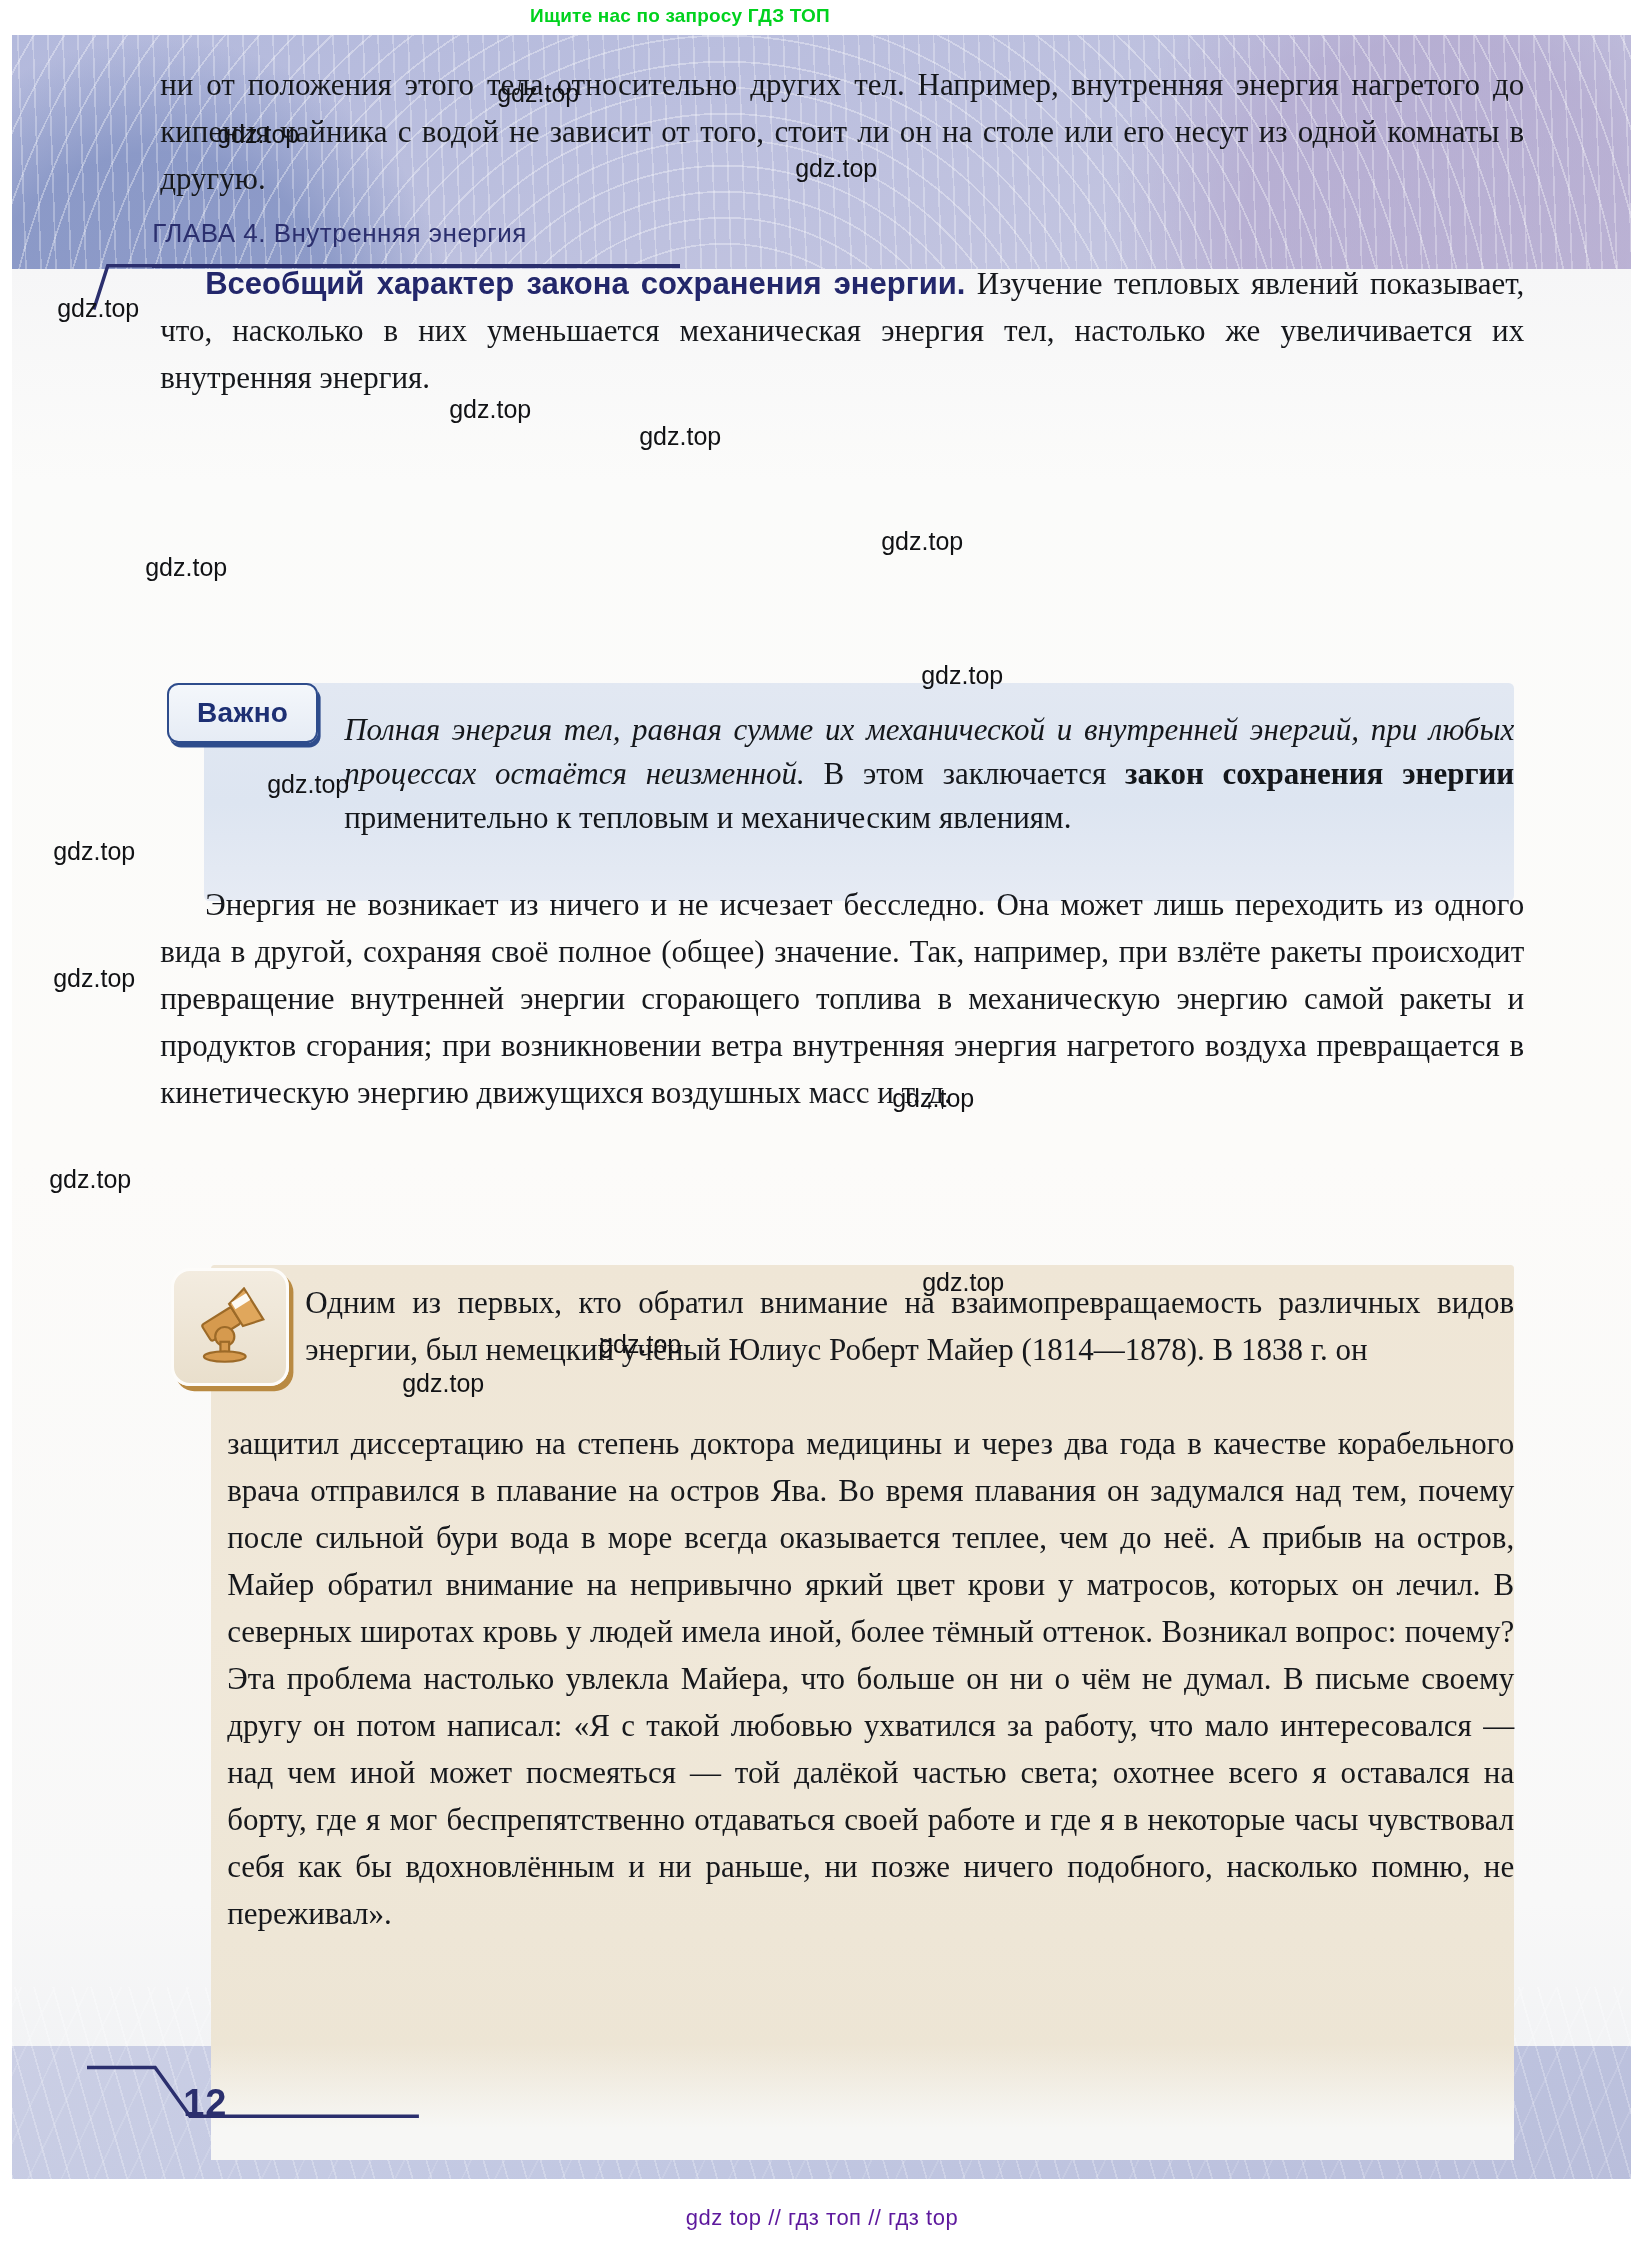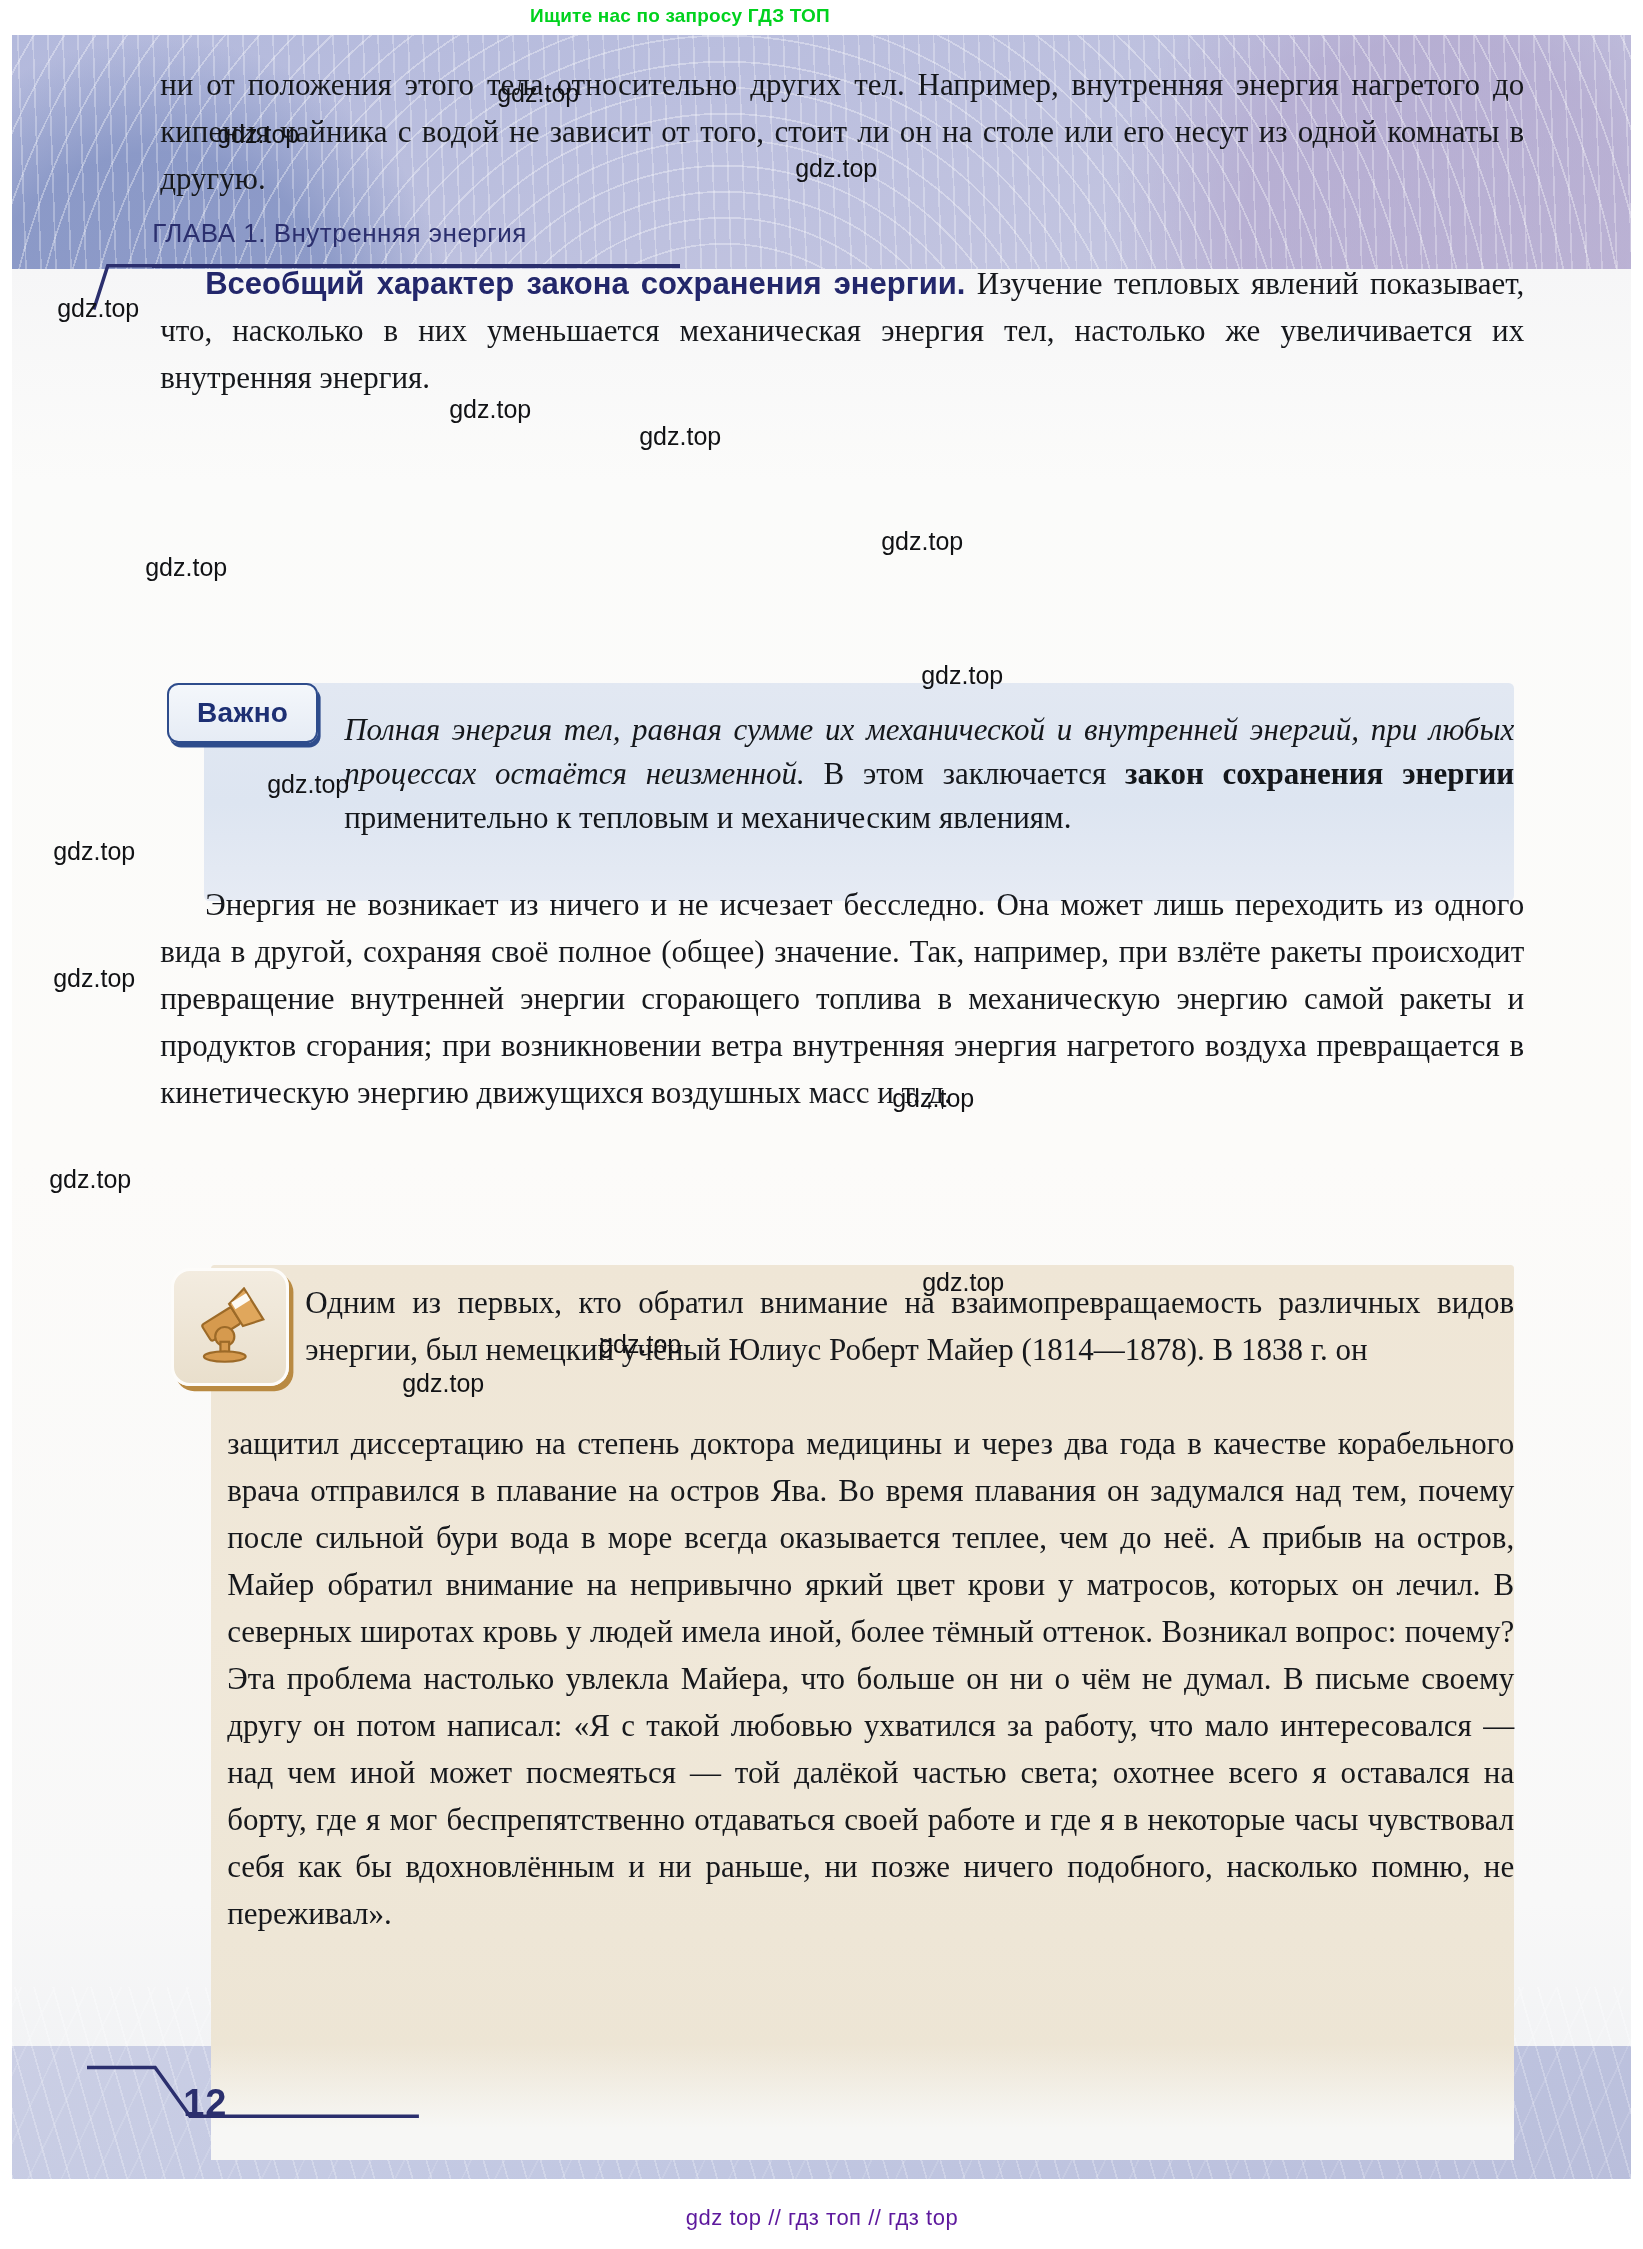--- a/index.html
+++ b/index.html
@@ -183,21 +183,21 @@
 <body>
 
 <div class="top-banner">
   <span class="top-banner-text">Ищите нас по запросу ГДЗ ТОП</span>
 </div>
 
 <div class="page">
 
   <div class="paper-body"></div>
 
-  <div class="running-head">ГЛАВА 1. Внутренняя энергия</div>
+  <div class="running-head">ГЛАВА 4. Внутренняя энергия</div>
   <div class="head-rule"></div>
   <div class="head-bracket">
     <svg width="63" height="49" viewBox="0 0 72 56">
         <path d="M70 2 L18 2 L2 52" fill="none" stroke="#2b2f6e" stroke-width="4"></path>
       </svg>
   </div>
 
   <div class="col" id="para-intro">
     <p class="lead">ни от положения этого тела относительно других тел. Например, внутренняя энергия нагретого до кипения чайника с водой не зависит от того, стоит ли он на столе или его несут из одной комнаты в другую.</p>
   </div>

